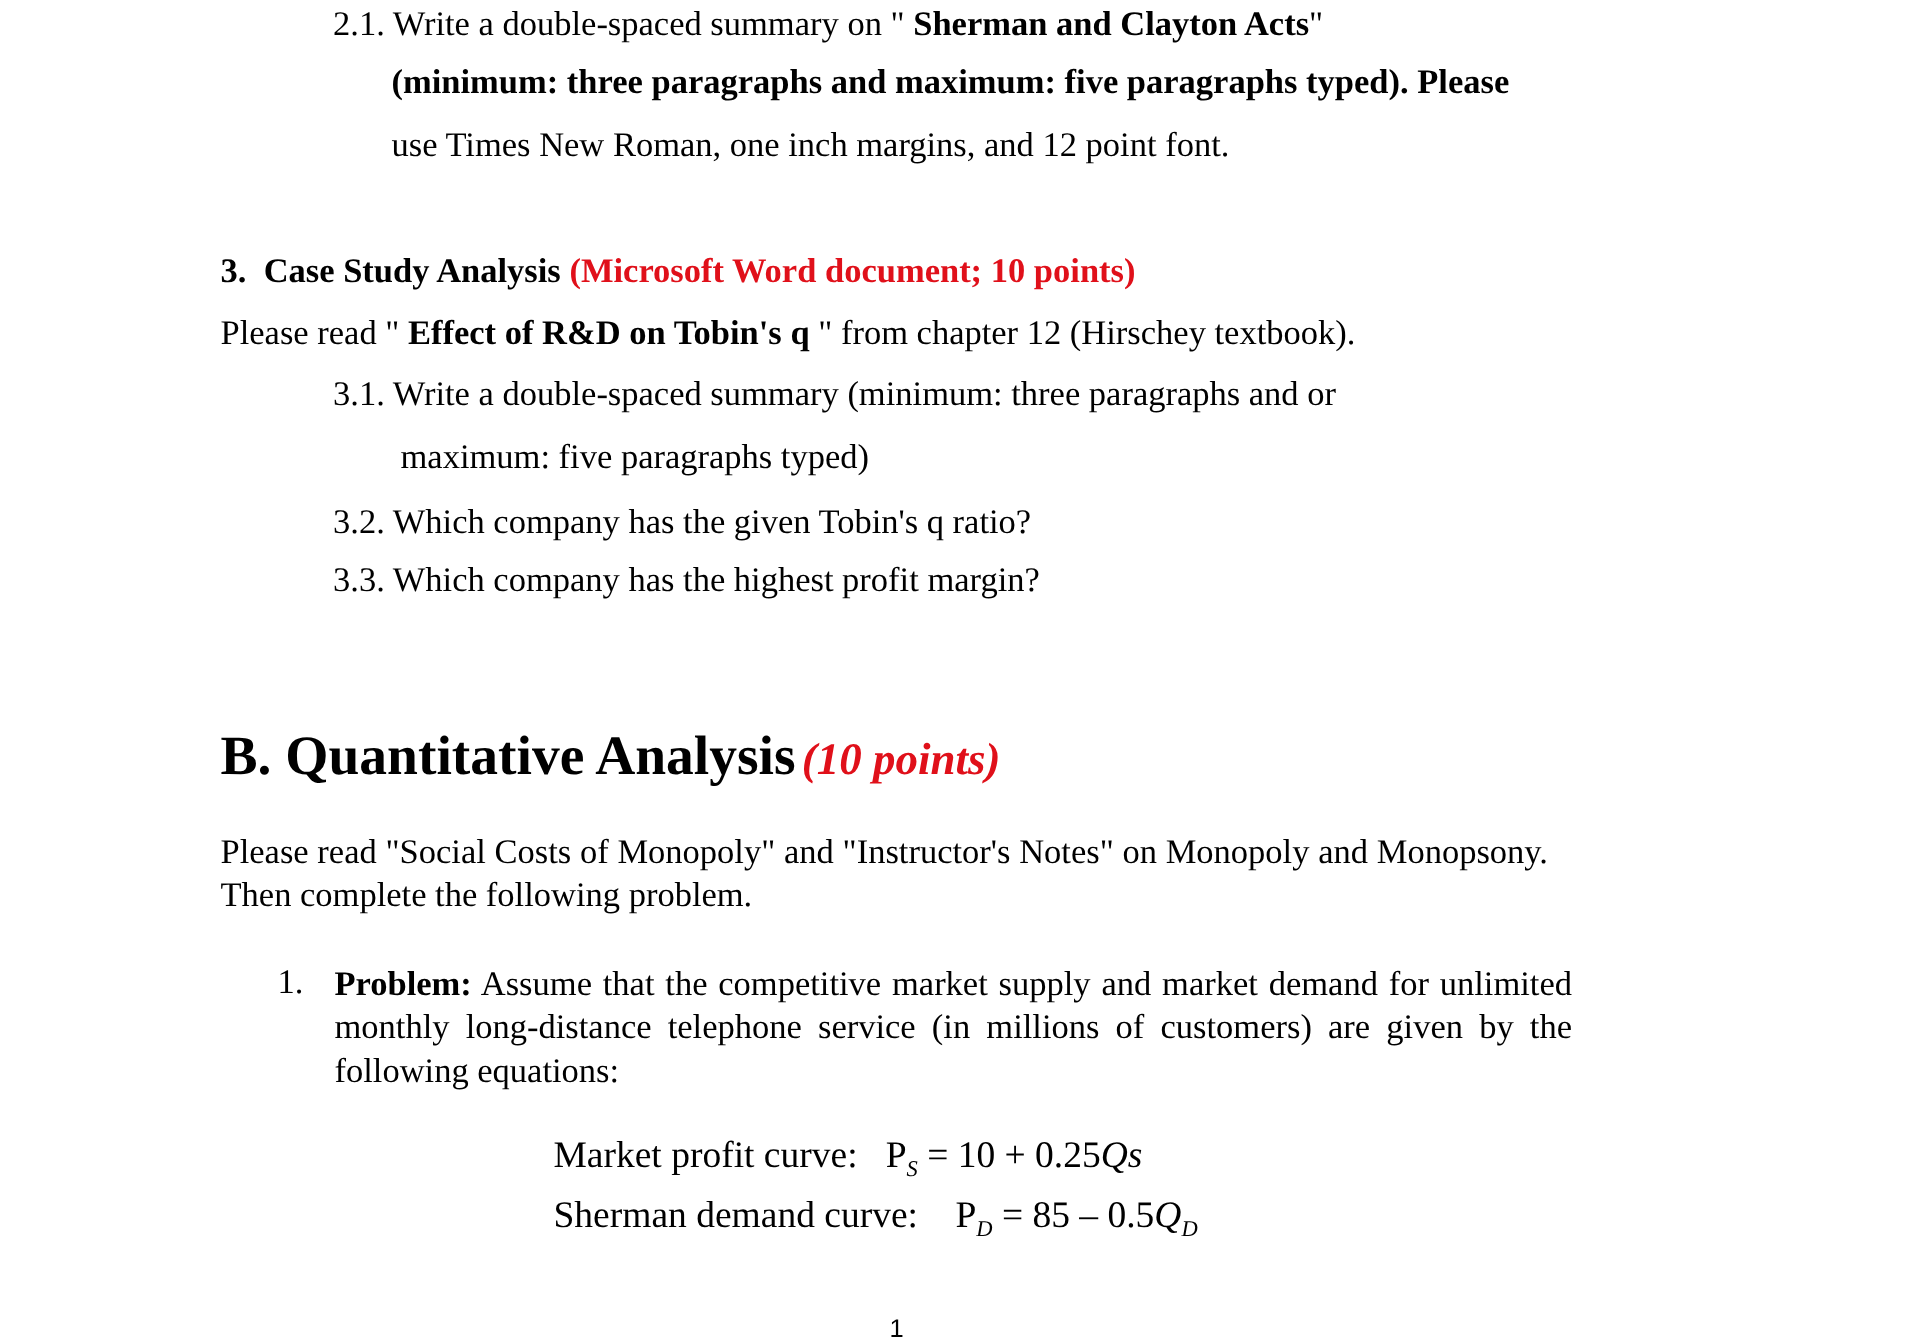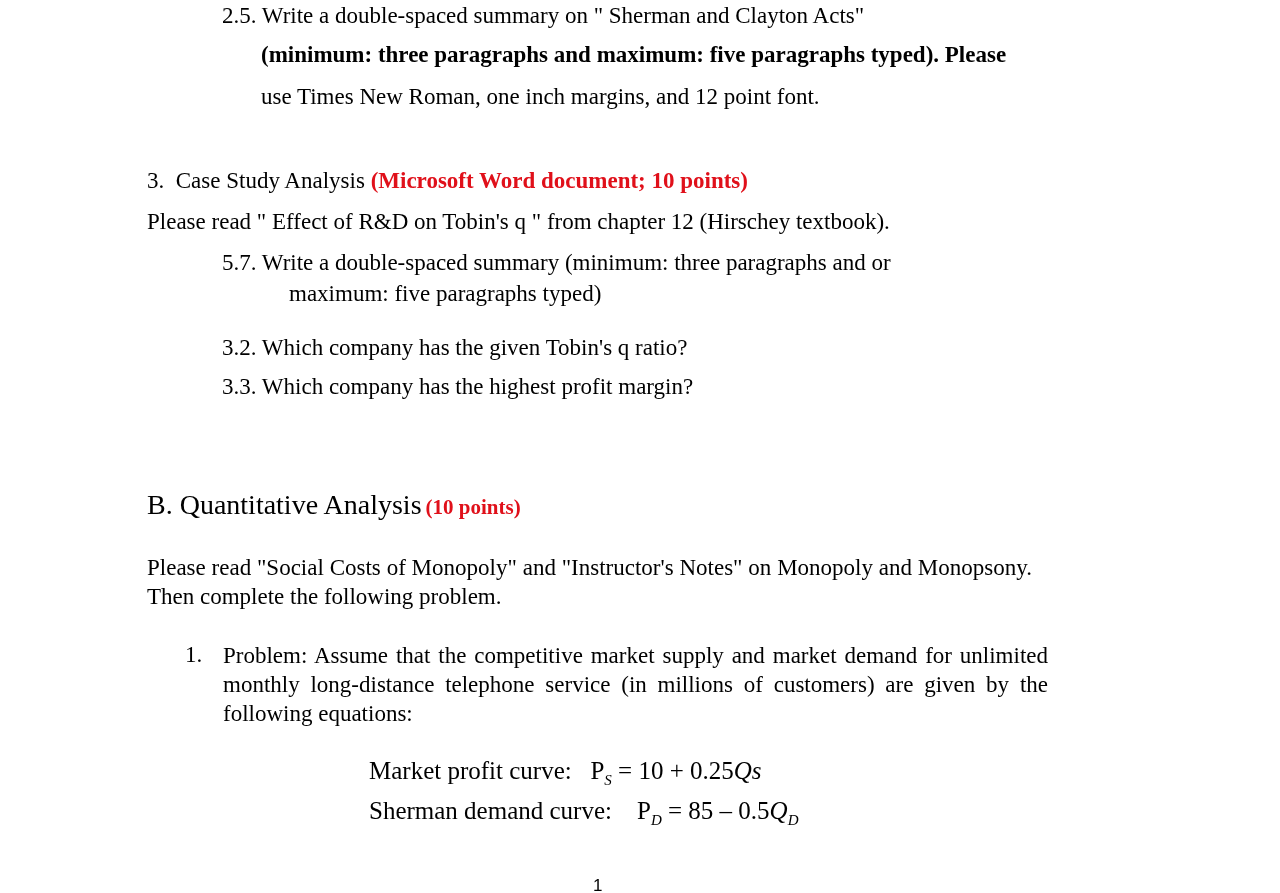--- a/index.html
+++ b/index.html
@@ -10,75 +10,75 @@
     body {
       width: 1280px;
       height: 893px;
       position: relative;
       overflow: hidden;
       font-family: "Liberation Serif", "DejaVu Serif", serif;
       color: #000000;
     }
     .abs { position: absolute; white-space: nowrap; }
     .t22 { font-size: 23px; line-height: 28px; }
-    .bold { font-weight: normal; }
+    .bold { font-weight: bold; }
     .red { color: #e0101a; font-weight: bold; }
-    .heading-b { font-size: 28px; font-weight: normal; line-height: 34px; }
+    .heading-b { font-size: 37px; font-weight: bold; line-height: 34px; }
     .justify {
       position: absolute;
       text-align: justify;
       text-align-last: left;
       font-size: 23px;
       line-height: 29px;
       white-space: normal;
     }
     .eq { font-size: 25px; line-height: 30px; }
     .eq i { font-style: italic; }
     .eq sub { font-size: 15px; font-style: italic; vertical-align: -6px; line-height: 0; }
     .page-num {
       font-family: "Liberation Sans", "DejaVu Sans", sans-serif;
       font-size: 17px;
     }
   </style>
 </head>
 <body>
 
 <div class="abs t22" style="left:222px; top:2px;">
-  <span>2.5.</span>
+  <span>2.1.</span>
   <span>Write a double-spaced summary on "</span><span class="bold"> Sherman and Clayton Acts</span><span>"</span>
 </div>
 <div class="abs t22" style="left:261px; top:41px;font-weight:bold;">(minimum: three paragraphs and maximum: five paragraphs typed). Please</div>
 <div class="abs t22" style="left:261px; top:83px;">use Times New Roman, one inch margins, and 12 point font.</div>
 
 <div class="abs t22" style="left:147px; top:167px;text-align:center;">
   <span class="bold">3.</span>&nbsp;
   <span class="bold">Case Study Analysis</span>
   <span class="red">(Microsoft Word document; 10 points)</span>
 </div>
 <div class="abs t22" style="left:147px; top:208px;">
   <span>Please read "</span><span class="bold"> Effect of R&amp;D on Tobin's q </span><span>" from chapter 12 (Hirschey textbook).</span>
 </div>
 
 <div class="abs t22" style="left:222px; top:249px;">
-  <span>5.7.</span>
+  <span>3.1.</span>
   <span>Write a double-spaced summary (minimum: three paragraphs and or</span>
 </div>
-<div class="abs t22" style="left:267px; top:280px;margin-left:22px;">maximum: five paragraphs typed)</div>
+<div class="abs t22" style="left:267px; top:291px;">maximum: five paragraphs typed)</div>
 <div class="abs t22" style="left:222px; top:334px;">
   <span>3.2.</span>
   <span>Which company has the given Tobin's q ratio?</span>
 </div>
 <div class="abs t22" style="left:222px; top:373px;">
   <span>3.3.</span>
   <span>Which company has the highest profit margin?</span>
 </div>
 
 <div class="abs" style="left:147px; top:488px;">
   <span class="heading-b">B. Quantitative Analysis</span>
-  <span class="red" style="font-size:21px;">(10 points)</span>
+  <span class="red" style="font-size:30px;font-style:italic;">(10 points)</span>
 </div>
 
 <div class="justify" style="left:147px; top:553px; width:885px;">Please read "Social Costs of Monopoly" and "Instructor's Notes" on Monopoly and Monopsony. Then complete the following problem.</div>
 
 <div class="abs t22" style="left:185px; top:641px;">1.</div>
 <div class="justify" style="left:223px; top:641px; width:825px;">
   <span class="bold">Problem:</span>
   <span>Assume that the competitive market supply and market demand for unlimited monthly long-distance telephone service (in millions of customers) are given by the following equations:</span>
 </div>
 

